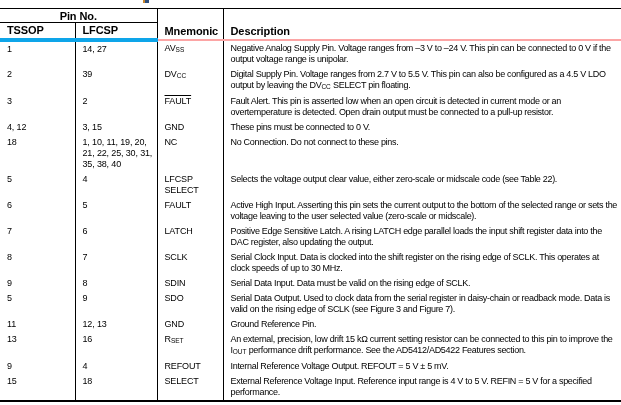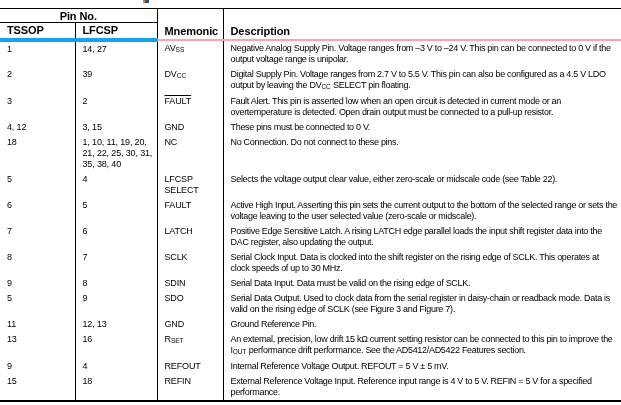--- a/index.html
+++ b/index.html
@@ -151,17 +151,17 @@
       </tr>
       <tr>
         <td class="b-r tssop-cell"><span>9</span></td>
         <td class="b-r lfcsp-cell"><span>4</span></td>
         <td class="b-r mnemonic-cell"><span>REFOUT</span></td>
         <td class="description-cell"><span>Internal Reference Voltage Output. REFOUT = 5 V ± 5 mV.</span></td>
       </tr>
       <tr>
         <td class="b-r tssop-cell"><span>15</span></td>
         <td class="b-r lfcsp-cell"><span>18</span></td>
-        <td class="b-r mnemonic-cell"><span>REFIN</span></td>
+        <td class="b-r mnemonic-cell"><span>SELECT</span></td>
         <td class="description-cell"><span>External Reference Voltage Input. Reference input range is 4 V to 5 V. REFIN = 5 V for a specified performance.</span></td>
       </tr>
     </tbody>
 </table>
 
 </body></html>

